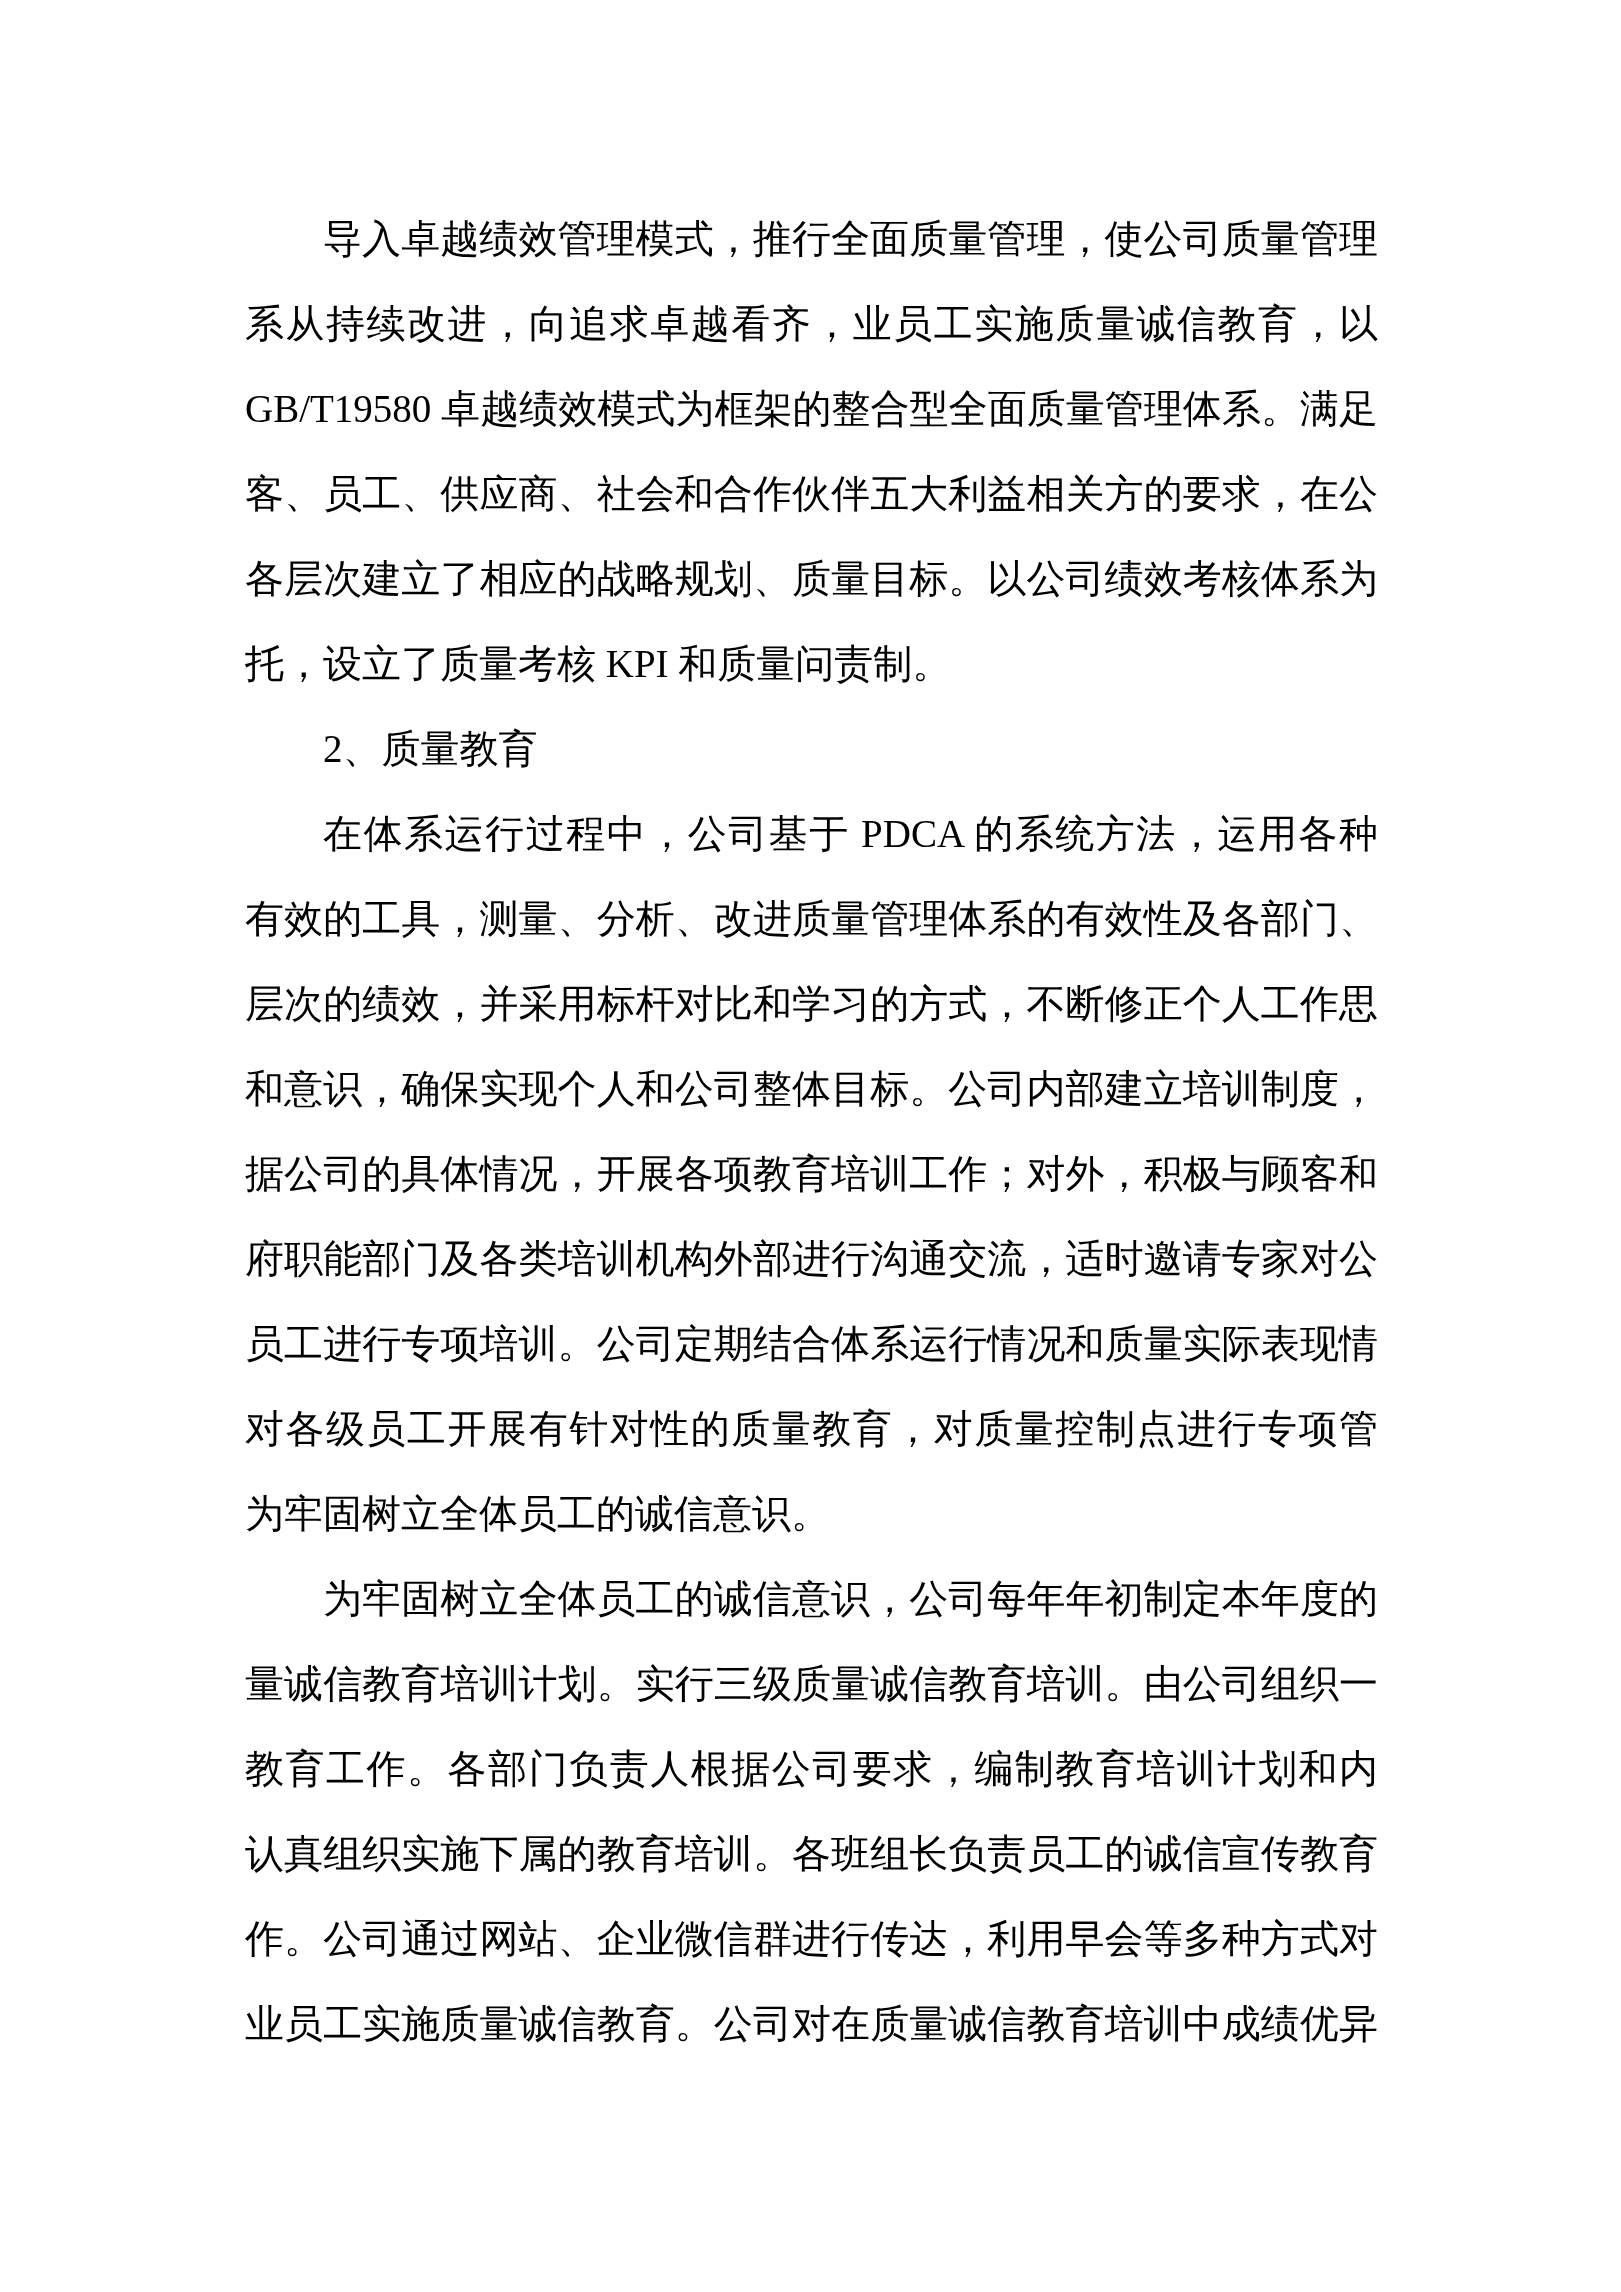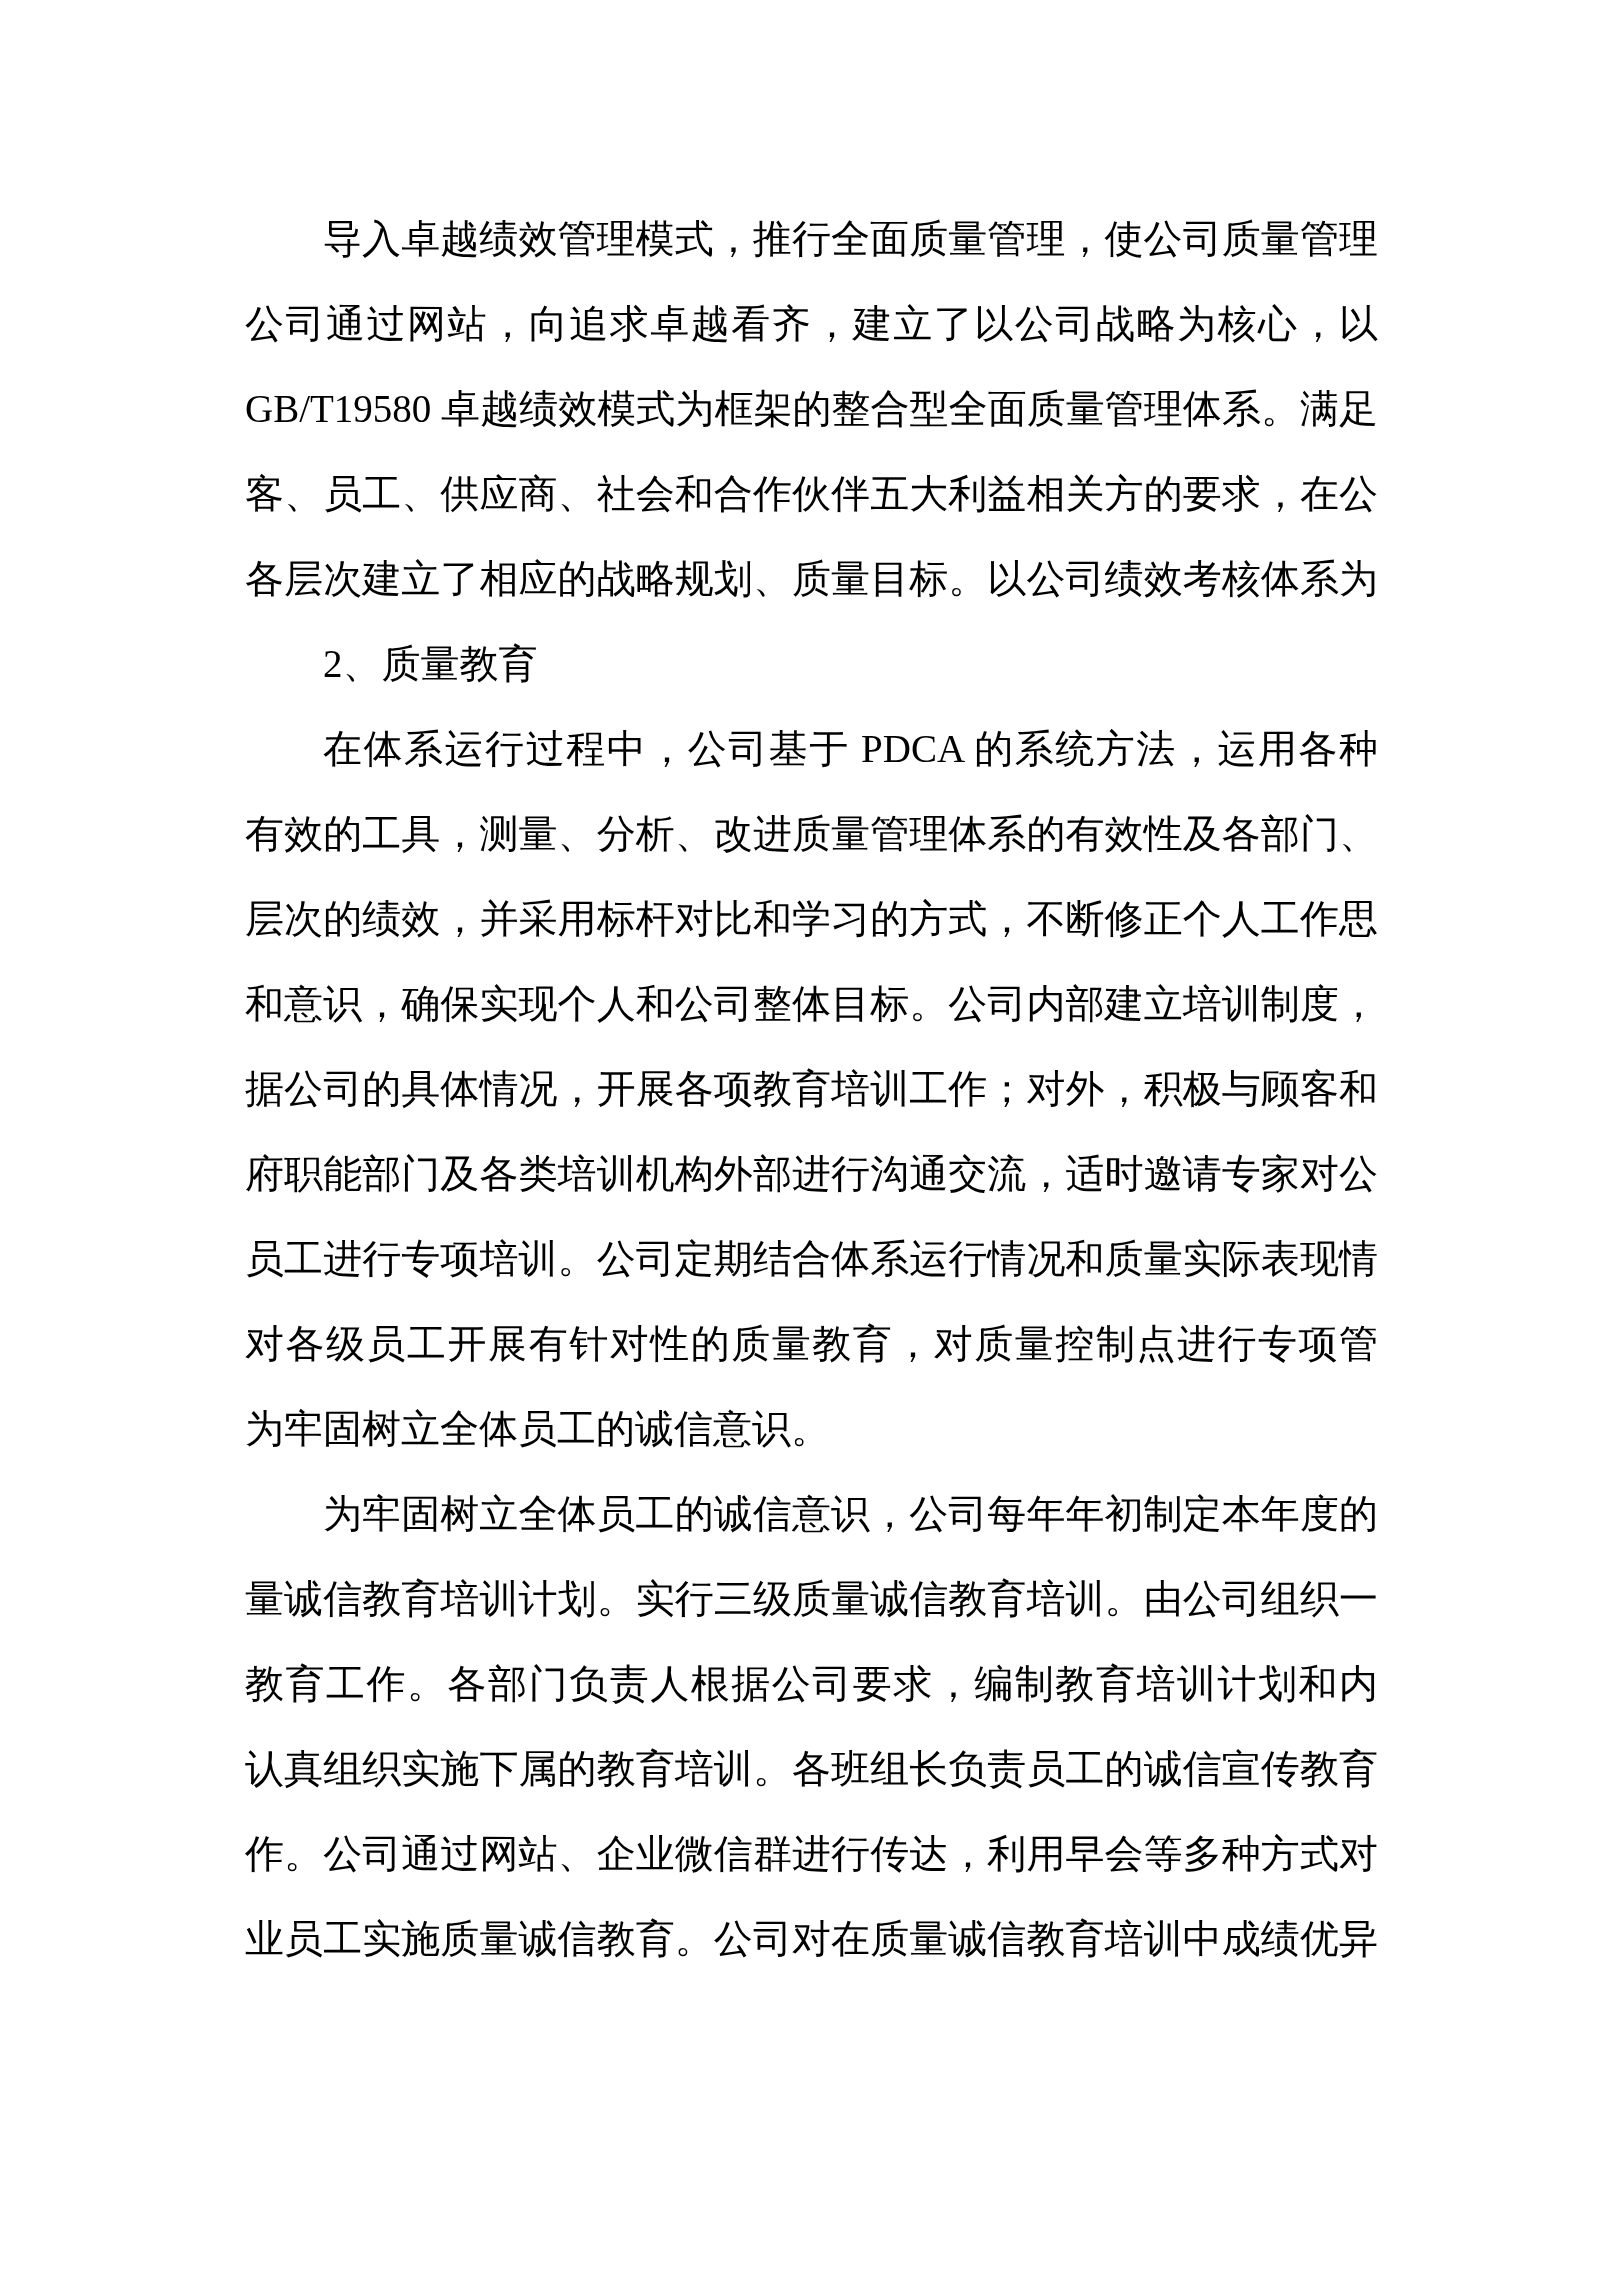--- a/index.html
+++ b/index.html
@@ -44,24 +44,25 @@
   .line.indent {
     text-indent: 78px;
   }
 </style>
 </head>
 <body>
 
 <div class="page">
   <div class="text-block">
       <div class="line indent fill">导入卓越绩效管理模式，推行全面质量管理，使公司质量管理体</div>
-      <div class="line fill">公司通过网站，向追求卓越看齐，建立了以公司战略为核心，以</div>
+      <div class="line fill">系从持续改进，向追求卓越看齐，业员工实施质量诚信教育，以</div>
       <div class="line fill">GB/T19580 卓越绩效模式为框架的整合型全面质量管理体系。满足顾</div>
       <div class="line fill">客、员工、供应商、社会和合作伙伴五大利益相关方的要求，在公司</div>
       <div class="line fill">各层次建立了相应的战略规划、质量目标。以公司绩效考核体系为依</div>
+      <div class="line">托，设立了质量考核 KPI 和质量问责制。</div>
       <div class="line indent">2、质量教育</div>
       <div class="line indent fill">在体系运行过程中，公司基于 PDCA 的系统方法，运用各种科学、</div>
       <div class="line fill">有效的工具，测量、分析、改进质量管理体系的有效性及各部门、各</div>
       <div class="line fill">层次的绩效，并采用标杆对比和学习的方式，不断修正个人工作思想</div>
       <div class="line fill">和意识，确保实现个人和公司整体目标。公司内部建立培训制度，根</div>
       <div class="line fill">据公司的具体情况，开展各项教育培训工作；对外，积极与顾客和政</div>
       <div class="line fill">府职能部门及各类培训机构外部进行沟通交流，适时邀请专家对公司</div>
       <div class="line fill">员工进行专项培训。公司定期结合体系运行情况和质量实际表现情况，</div>
       <div class="line fill">对各级员工开展有针对性的质量教育，对质量控制点进行专项管理，</div>
       <div class="line">为牢固树立全体员工的诚信意识。</div>

